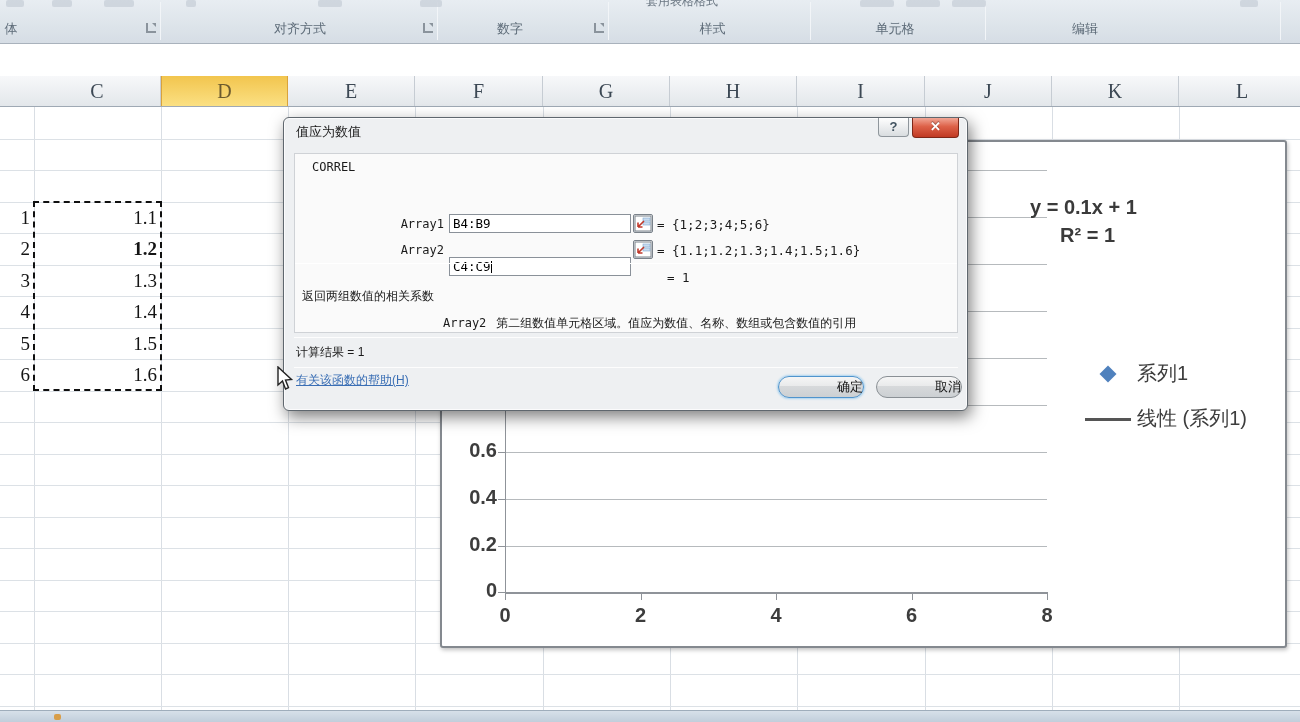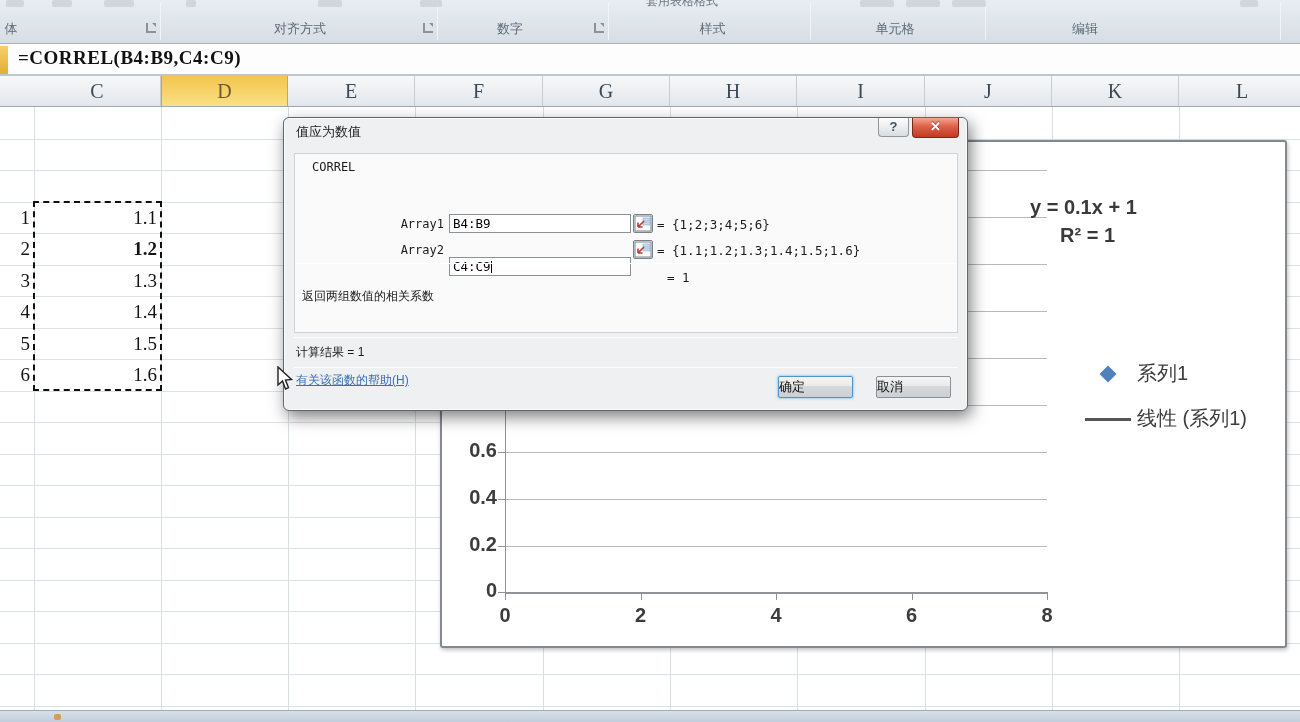--- a/index.html
+++ b/index.html
@@ -87,22 +87,22 @@
     background:linear-gradient(#fdfdfd,#dfe4e8); border:1px solid #7a828a; border-radius:2px; }
   .fld-result { position:absolute; left:362px; font-family:"DejaVu Sans Mono", monospace; font-size:12.5px; color:#1a1a1a; white-space:nowrap; }
   #panel-divider { position:absolute; left:0; top:109px; width:662px; height:1px; background:#e0e3e6; border-bottom:1px solid #fff; }
   #dlg-eq1 { position:absolute; left:372px; top:116px; font-family:"DejaVu Sans Mono", monospace; font-size:12.5px; color:#1a1a1a; }
   #dlg-desc { position:absolute; left:7px; top:134px; font-size:12px; color:#1a1a1a; }
   #dlg-arg { position:absolute; left:148px; top:161px; font-size:12px; color:#1a1a1a; white-space:nowrap; }
   #dlg-arg b { font-family:"DejaVu Sans Mono", monospace; font-weight:normal; margin-right:10px; }
   .dlg-divider { position:absolute; left:10px; width:664px; height:1px; background:#d4d7da; border-bottom:1px solid #fdfdfd; }
   #dlg-calc { position:absolute; left:12px; top:226px; font-size:12px; color:#1a1a1a; }
   #dlg-link { position:absolute; left:12px; top:254px; font-size:12px; color:#3b6fb5; text-decoration:underline; cursor:pointer; }
-  .dlg-btn { position:absolute; top:258px; width:75px; height:22px; border-radius:2px;
-    background:linear-gradient(#f5f5f5,#e9eaeb 45%,#d7d9db 46%,#ccd0d3); text-align:left;
+  .dlg-btn { position:absolute; top:258px; width:86px; height:22px; border-radius:11px;
+    background:linear-gradient(#f5f5f5,#e9eaeb 45%,#d7d9db 46%,#ccd0d3); text-align:right;
     line-height:20px; font-size:13px; color:#111; }
   #btn-ok { left:494px; border:1px solid #4f94cd; box-shadow:0 0 2px 1px #a8d2ef; }
   #btn-cancel { left:592px; border:1px solid #8a9095; }
 
   
   #statusbar { position:absolute; left:0; top:710px; width:1300px; height:12px;
     background:linear-gradient(#d7e0e9,#c1cedb); border-top:1px solid #9fadbb; }
   #status-dot { position:absolute; left:54px; top:3px; width:7px; height:6px; background:#d89e4a; border-radius:2px; }
 
   #cursor { position:absolute; left:276px; top:366px; z-index:60; }
@@ -139,24 +139,20 @@
         <div class="rstub" style="left: 186px; width: 10px;"></div>
         <div class="rstub" style="left: 318px; width: 24px;"></div>
         <div class="rstub" style="left: 420px; width: 22px;"></div>
         <div class="rstub" style="left: 860px; width: 34px;"></div>
         <div class="rstub" style="left: 906px; width: 34px;"></div>
         <div class="rstub" style="left: 952px; width: 34px;"></div>
         <div class="rstub" style="left: 1240px; width: 18px;"></div>
       </div>
   </div>
 
-  <div id="formulabar">
-    <div id="fx-stub"></div>
-    <div id="formula-text">=CORREL(B4:B9,C4:C9)</div>
-  </div>
 
   <div id="colheaders">
       <div class="colh" style="left: 34px; width: 127px;">C</div>
       <div class="colh active" style="left: 161px; width: 127px;">D</div>
       <div class="colh" style="left: 288px; width: 127px;">E</div>
       <div class="colh" style="left: 415px; width: 128px;">F</div>
       <div class="colh" style="left: 543px; width: 127px;">G</div>
       <div class="colh" style="left: 670px; width: 127px;">H</div>
       <div class="colh" style="left: 797px; width: 128px;">I</div>
       <div class="colh" style="left: 925px; width: 127px;">J</div>
@@ -279,20 +275,21 @@
               <rect x="1" y="1" width="16" height="15" fill="#fff" stroke="#7a828a"></rect>
               <rect x="9" y="3" width="7" height="3" fill="#c9dcf0" stroke="#7fa8cf" stroke-width=".6"></rect>
               <rect x="9" y="7" width="7" height="3" fill="#c9dcf0" stroke="#7fa8cf" stroke-width=".6"></rect>
               <path d="M4 12 L10 6 M4 12 L4 7.5 M4 12 L8.5 12" stroke="#c0392b" stroke-width="1.6" fill="none"></path>
             </svg></div>
           <div class="fld-result" style="top: 89px;">=  {1.1;1.2;1.3;1.4;1.5;1.6}</div>
         </div>
       <div id="panel-divider"></div>
       <div id="dlg-eq1">=  1</div>
       <div id="dlg-desc">返回两组数值的相关系数</div>
+      <div id="dlg-arg"><b>Array2</b><span>第二组数值单元格区域。值应为数值、名称、数组或包含数值的引用</span></div>
     </div>
     <div class="dlg-divider" style="top:219px"></div>
     <div id="dlg-calc">计算结果 =  1</div>
     <div class="dlg-divider" style="top:249px"></div>
     <div id="dlg-link">有关该函数的帮助(H)</div>
     <div id="btn-ok" class="dlg-btn">确定</div>
     <div id="btn-cancel" class="dlg-btn">取消</div>
   </div>
 
   <div id="statusbar">

